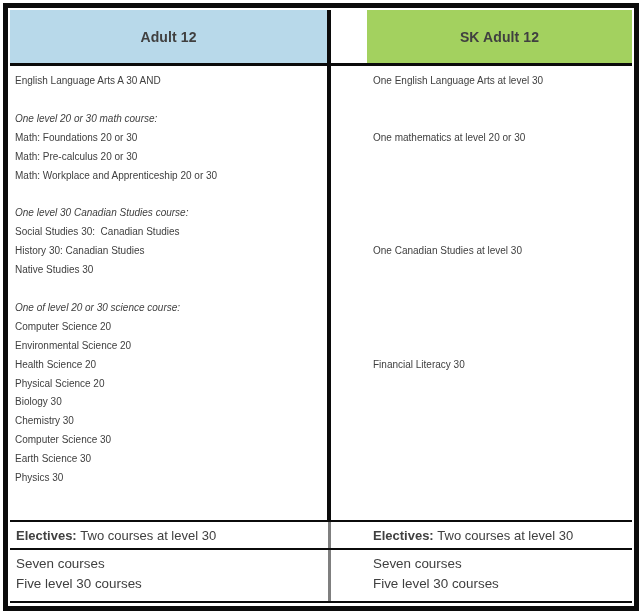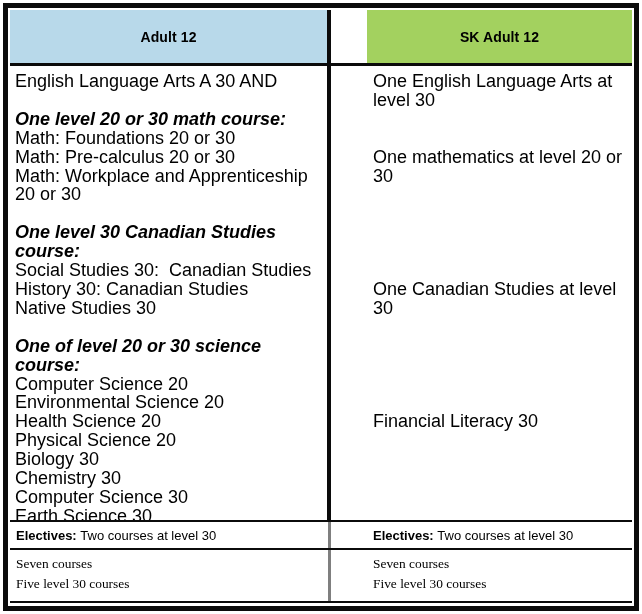--- a/index.html
+++ b/index.html
@@ -1,20 +1,20 @@
 <!DOCTYPE html>
 <html><head>
 <meta charset="utf-8">
 <style>
   html, body { margin:0; padding:0; background:#ffffff; }
   .page {
     width:642px; height:614px; box-sizing:border-box;
     padding:3px 3px 3px 3px;
     font-family:"Liberation Sans", sans-serif;
-    color:#000000; background:#ffffff;
+    color:#404040; background:#ffffff;
   }
   .table {
     width:636px; height:608px; box-sizing:border-box;
     border:5px solid #0b0b0b;
     padding:2px 2px 3px 2px;
     display:flex; flex-direction:column;
     background:#ffffff;
   }
   .row { display:flex; min-height:0; }
   .cell { box-sizing:border-box; }
@@ -23,38 +23,38 @@
 
   
   .header-row { flex:0 0 53px; border-bottom:3px solid #0b0b0b; }
   .header-cell {
     display:flex; align-items:center; justify-content:center;
     font-weight:bold; font-size:14px; letter-spacing:0.1px;
   }
 
   
   .body-row { flex:1 1 auto; border-bottom:2px solid #0b0b0b; }
-  .body-cell { padding:6px 4px 0 5px; font-size:18px; overflow:hidden; }
+  .body-cell { padding:6px 4px 0 5px; font-size:10px; overflow:hidden; }
   .body-cell.right { padding-left:6px; }
   .line { line-height:18.9px; white-space:pre-wrap; min-height:18.9px; }
-  .line.italic { font-style:italic;font-weight:bold; }
+  .line.italic { font-style:italic; }
 
   
   .electives-row { flex:0 0 26px; border-bottom:2px solid #0b0b0b; }
   .electives-cell {
     display:flex; align-items:center;
     font-size:13px; padding-left:6px;
   }
   .electives-cell span { white-space:pre-wrap; }
   .bold { font-weight:bold; }
   .gray-div { border-right:3px solid #7f7f7f !important; padding-right:1px; }
 
   
   .footer-row { flex:0 0 51px; border-bottom:2px solid #0b0b0b; }
-  .footer-cell { padding:4px 4px 0 6px; font-size:13.4px;font-family:Liberation Serif, serif; }
+  .footer-cell { padding:4px 4px 0 6px; font-size:13.4px; }
   .footer-cell .line { line-height:20px; }
 </style>
 </head>
 <body>
 
 <div class="page">
   <div class="table">
 
     <div class="row header-row">
       <div class="cell left header-cell" style="background: rgb(184, 217, 234);">Adult 12</div>

